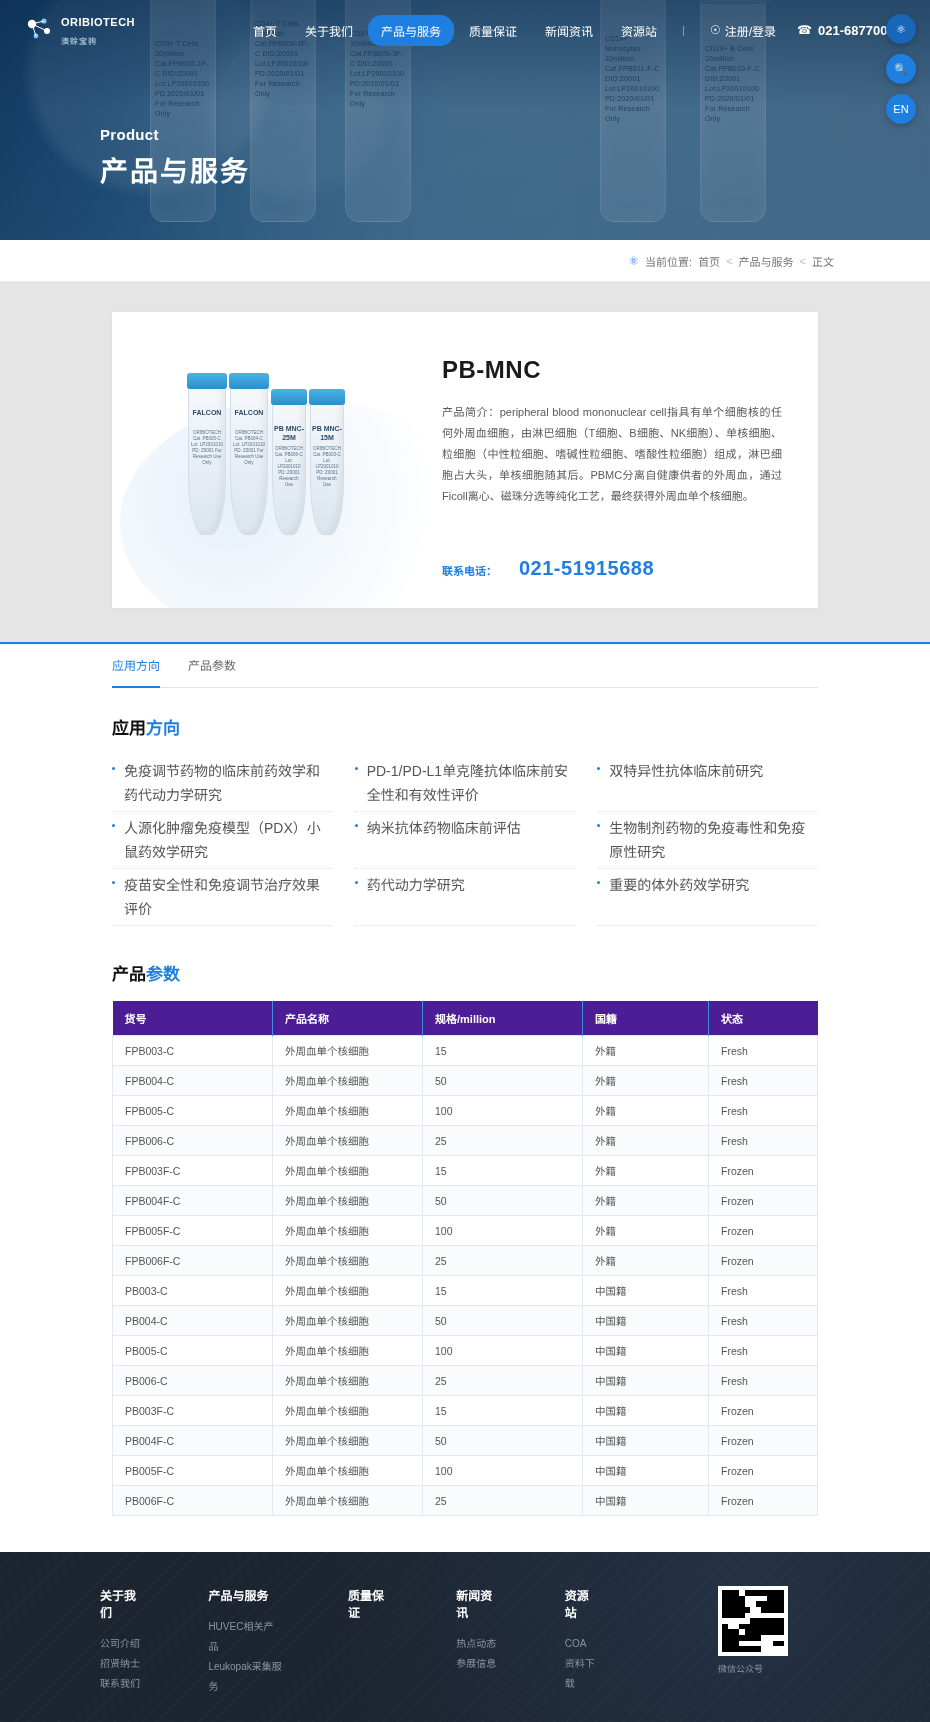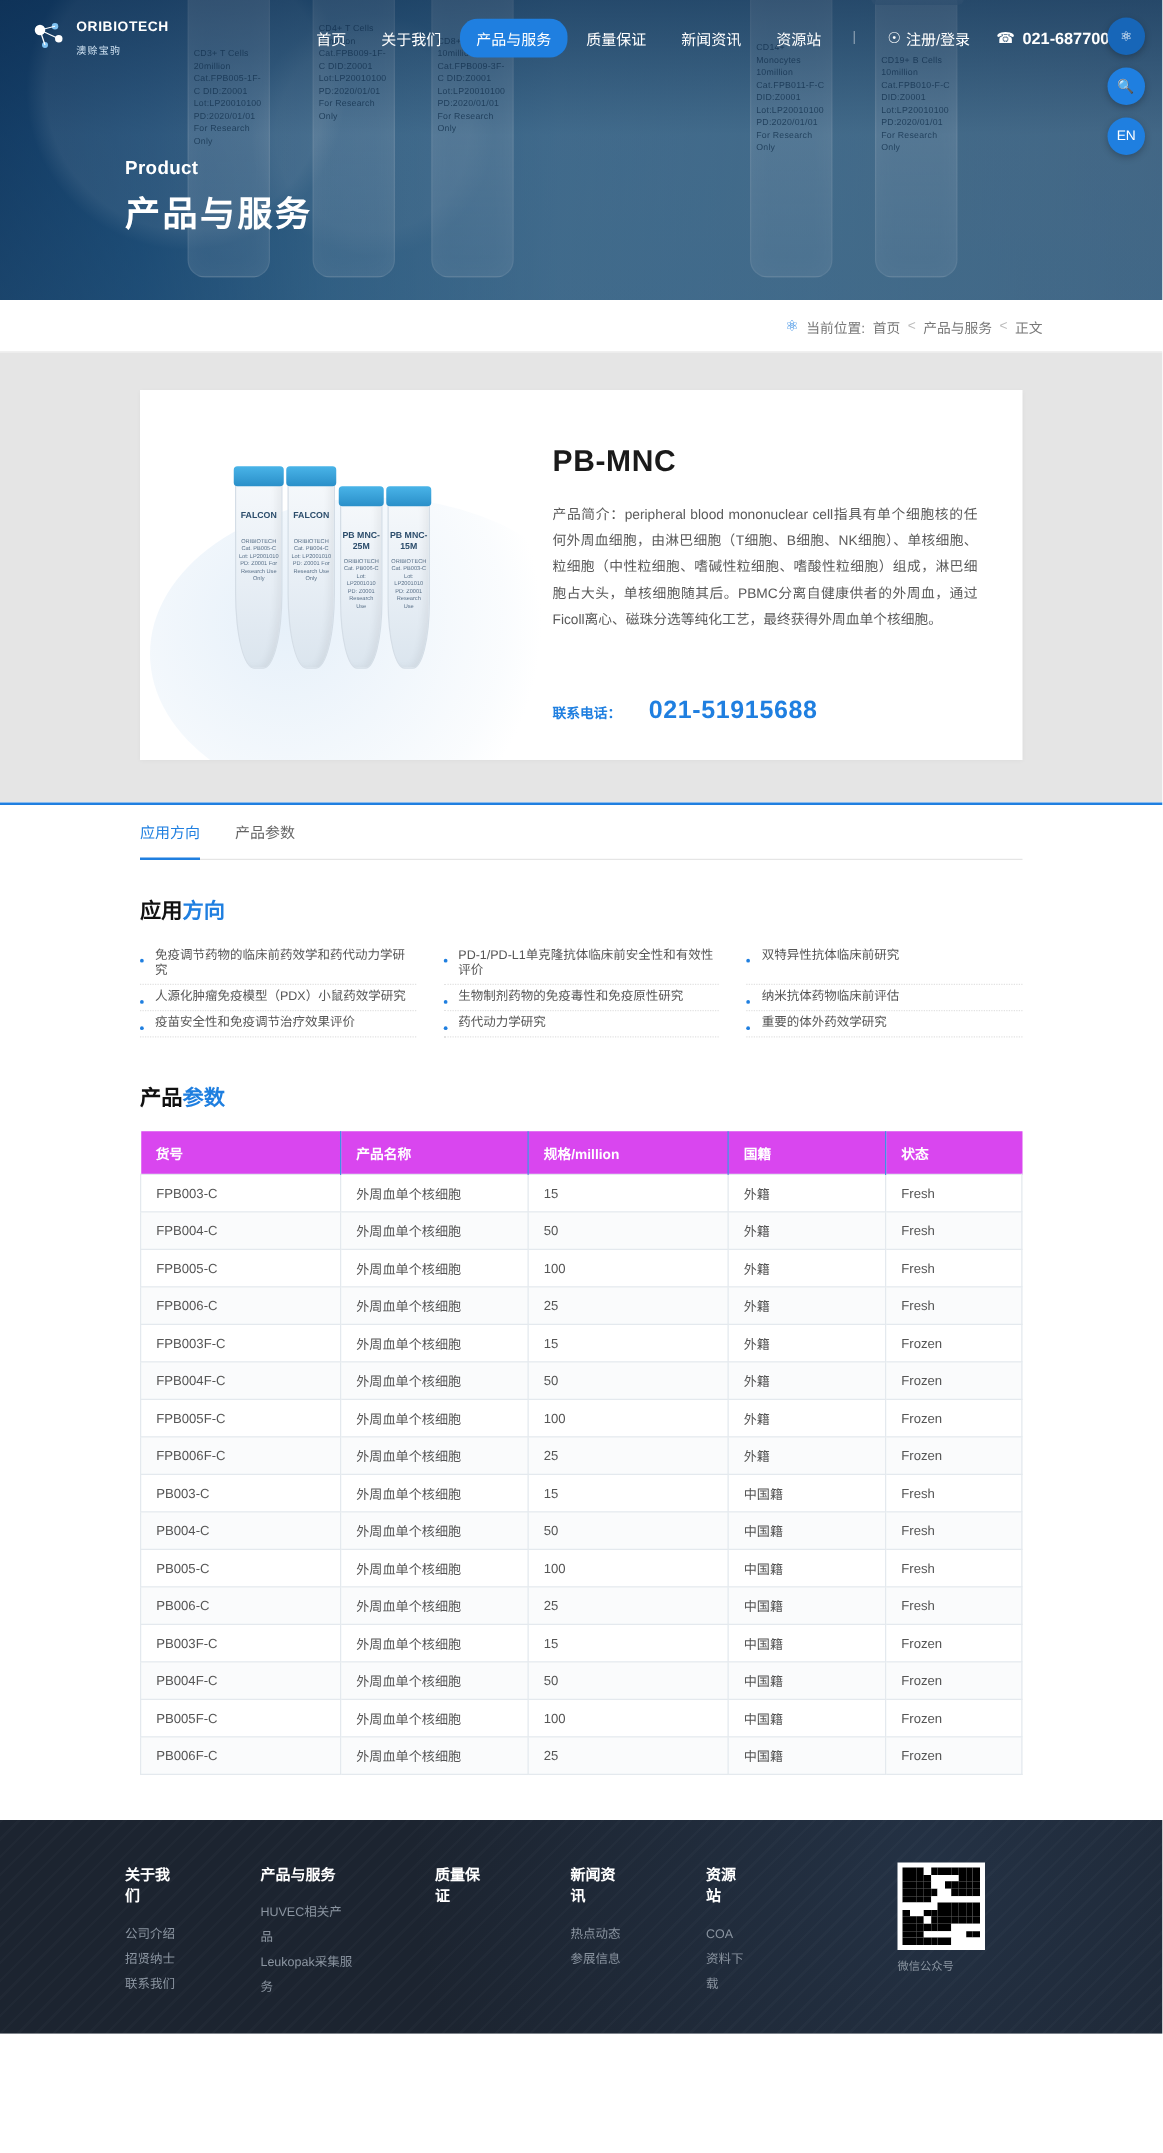--- a/index.html
+++ b/index.html
@@ -165,32 +165,32 @@
     content:""; position:absolute; left:0; right:0; bottom:0; height:2px; background:#1f7fe0;
   }
 
   
   .content { width:706px; margin:0 auto; padding-top:26px; }
   .sec-title { font-size:17px; font-weight:bold; color:#111; margin-bottom:16px; }
   .sec-title .blue { color:#1f7fe0; }
 
   .apps-grid { display:grid; grid-template-columns:repeat(3,1fr); gap:0 22px; }
   .app-item {
-    font-size:10px; color:#555; line-height:12px; padding:4px 0 4px 12px; position:relative;
+    font-size:14px; color:#555; line-height:24px; padding:4px 0 4px 12px; position:relative;
     border-bottom:1px dotted #e2e2e2;
   }
   .app-item::before {
     content:""; position:absolute; left:0; top:12px; width:3px; height:3px; border-radius:50%; background:#1f7fe0;
   }
 
   
   .params { margin-top:34px; }
   table.params-table { width:706px; border-collapse:collapse; font-size:10.5px; }
   table.params-table thead th {
-    background:#d946ef; color:#fff; font-size:11px; font-weight:bold;
+    background:#4c1d95; color:#fff; font-size:11px; font-weight:bold;
     text-align:left; padding:9px 12px; border-right:1px solid #3d90e6;
   }
   table.params-table thead th:last-child { border-right:none; }
   table.params-table td {
     padding:7px 12px; border:1px solid #e4e9ee; color:#555;
   }
   table.params-table tbody tr:nth-child(even) { background:#fafbfc; }
   .col-a { width:160px; } .col-b { width:150px;margin-left:44px; } .col-c { width:160px; } .col-d { width:126px; }
 
   
@@ -405,22 +405,22 @@
 
   <div>
     <div class="sec-title">
       <span>应用</span><span class="blue">方向</span>
     </div>
     <div class="apps-grid">
       <div class="app-item">免疫调节药物的临床前药效学和药代动力学研究</div>
       <div class="app-item">PD-1/PD-L1单克隆抗体临床前安全性和有效性评价</div>
       <div class="app-item">双特异性抗体临床前研究</div>
       <div class="app-item">人源化肿瘤免疫模型（PDX）小鼠药效学研究</div>
+      <div class="app-item">纳米抗体药物临床前评估</div>
       <div class="app-item">生物制剂药物的免疫毒性和免疫原性研究</div>
-      <div class="app-item">纳米抗体药物临床前评估</div>
       <div class="app-item">疫苗安全性和免疫调节治疗效果评价</div>
       <div class="app-item">药代动力学研究</div>
       <div class="app-item">重要的体外药效学研究</div>
     </div>
   </div>
 
   <div class="params">
     <div class="sec-title">
       <span>产品</span><span class="blue">参数</span>
     </div>

